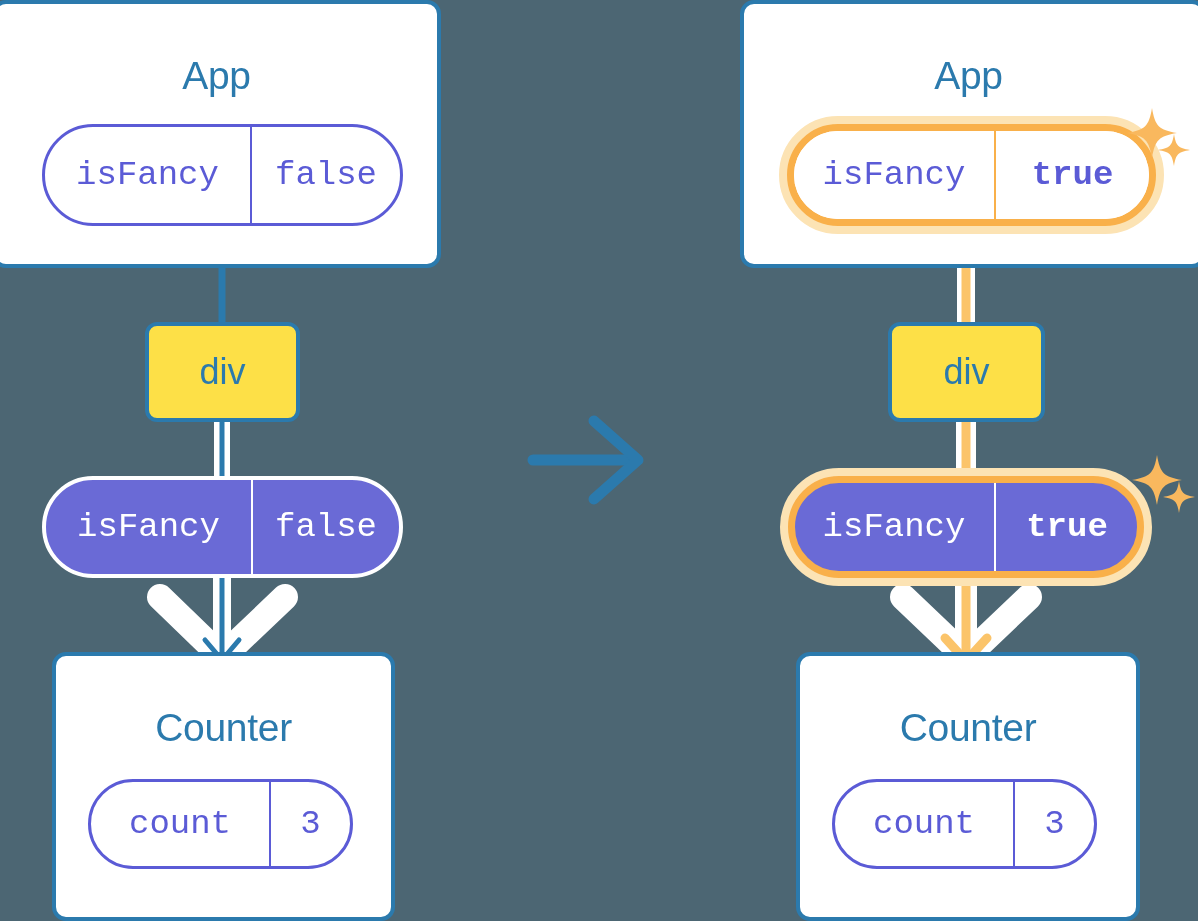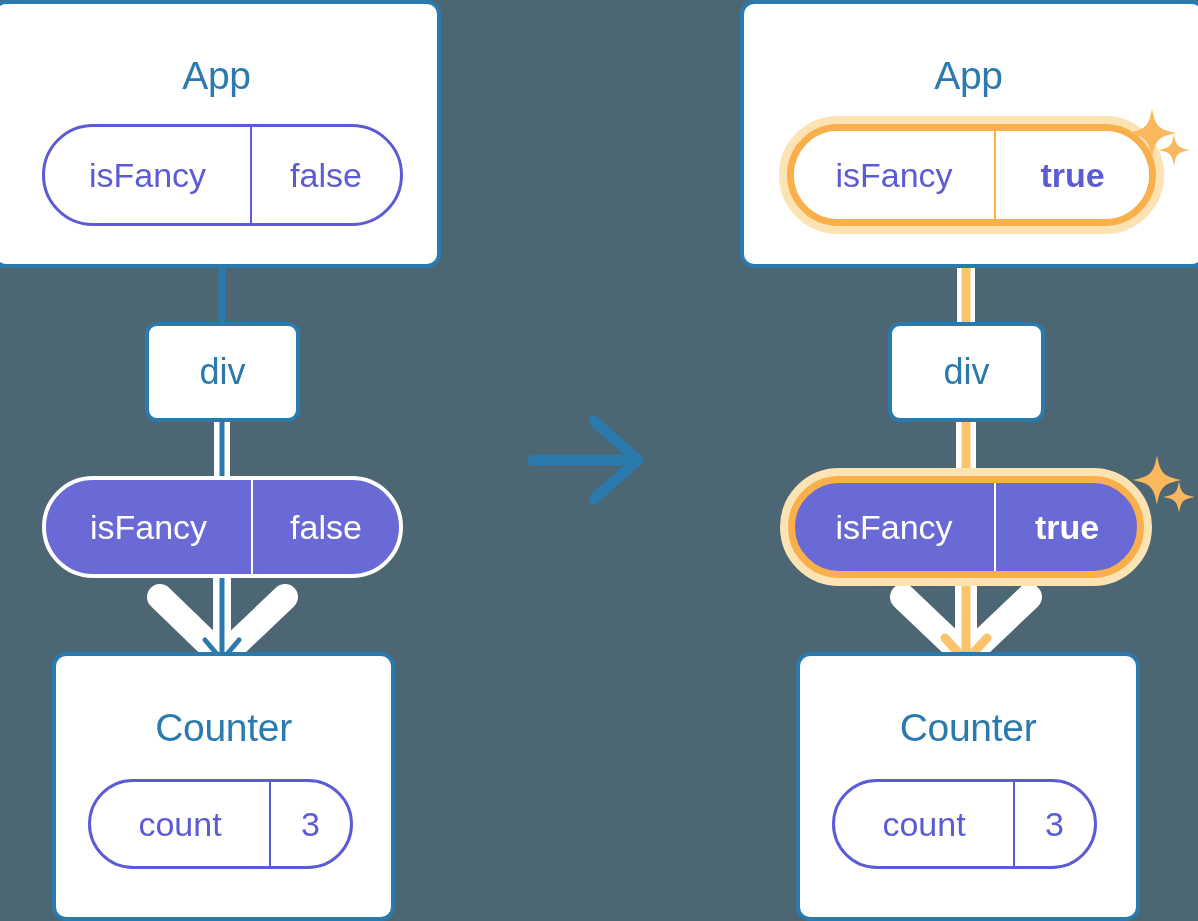--- a/index.html
+++ b/index.html
@@ -47,21 +47,21 @@
     text-align: center;
     color: #2b7aad;
     font-size: 39px;
     letter-spacing: -0.3px;
     line-height: 1;
   }
 
   
   .node-box {
     position: absolute;
-    background: #ffffff;
+    background: #fde047;
     border: 4px solid #2b7aad;
     border-radius: 12px;
     box-sizing: border-box;
     z-index: 4;
     display: flex;
     align-items: center;
     justify-content: center;
   }
   .node-box .node-label {
     color: #2b7aad;
@@ -102,20 +102,21 @@
   .pill-filled .pill-divider { background: #ffffff; }
 
   .pill-name, .pill-value {
     display: flex;
     align-items: center;
     justify-content: center;
     font-size: 34px;
     line-height: 1;
     box-sizing: border-box;
     white-space: nowrap;
+    font-family: Liberation Mono, monospace;
   }
   .pill-divider {
     width: 2px;
     flex: 0 0 2px;
     align-self: stretch;
   }
   .bold-val { font-weight: bold; }
 
   
   .ring-outer {

